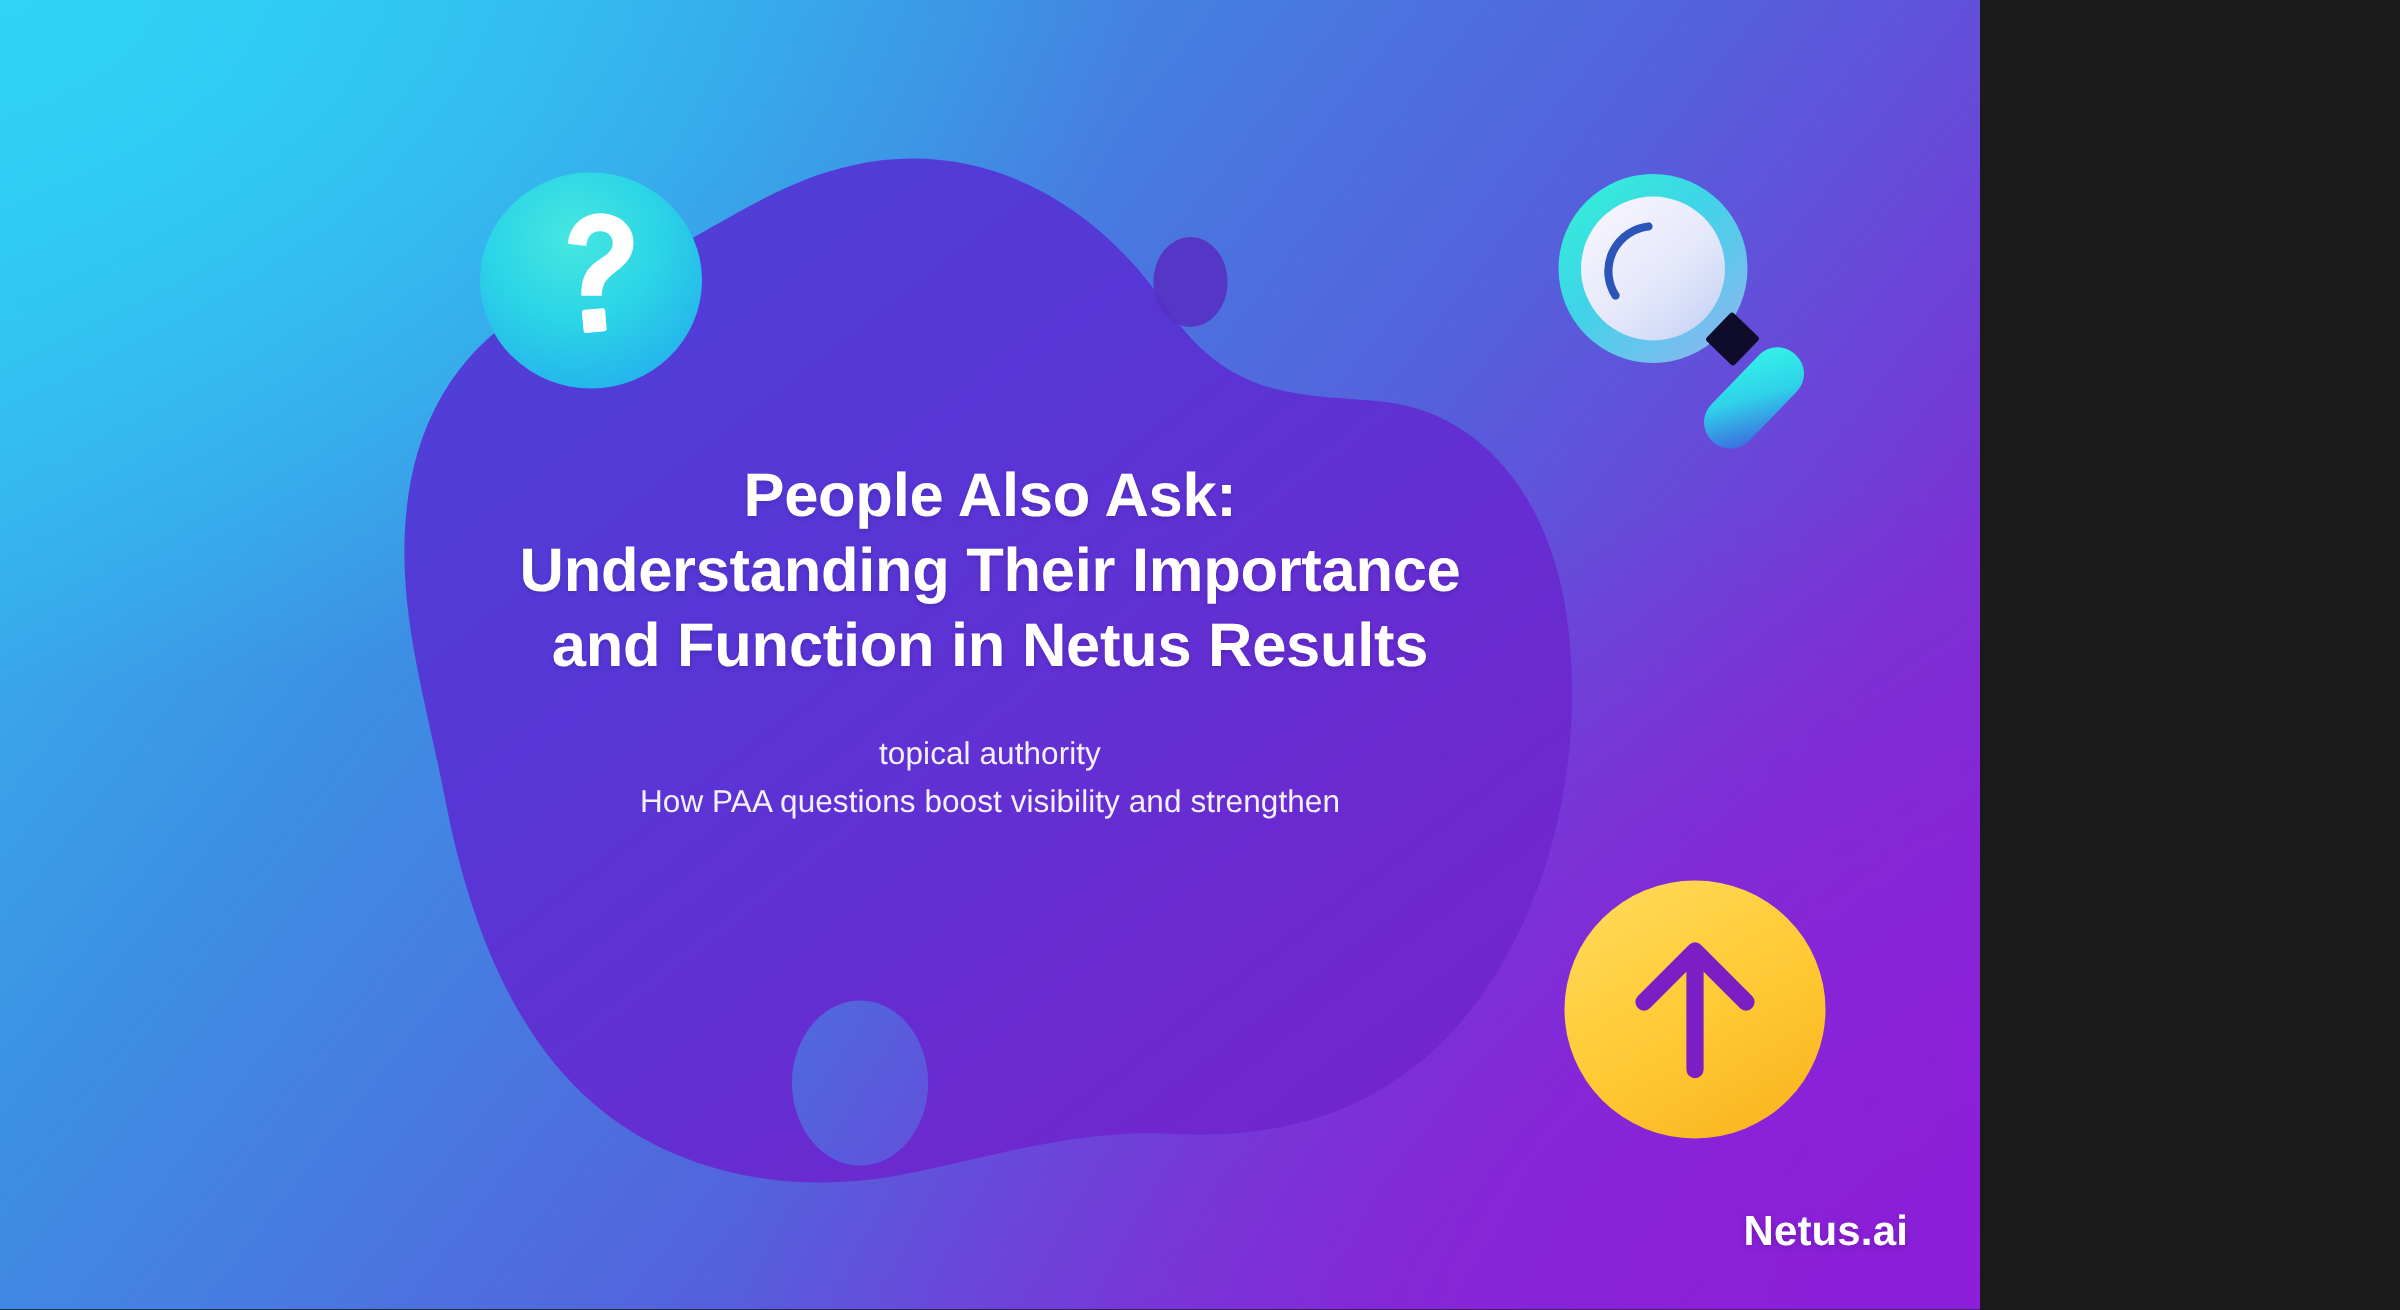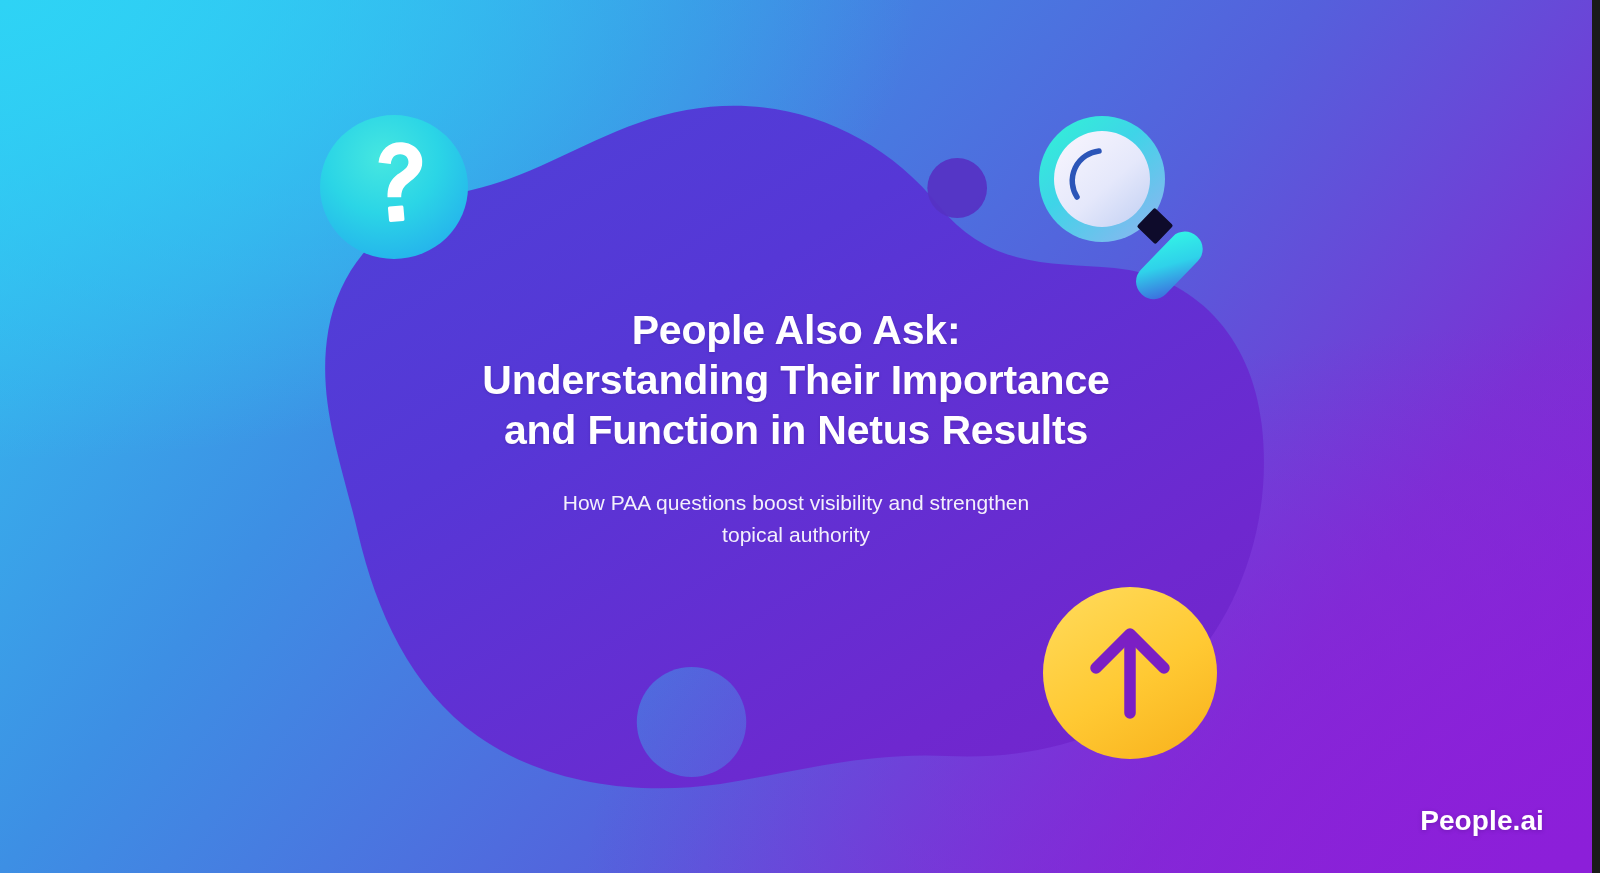--- a/index.html
+++ b/index.html
@@ -4,21 +4,21 @@
 <title>People Also Ask — Netus.ai</title>
 <style>
   * { margin:0; padding:0; box-sizing:border-box; }
   html,body { background:#1a1a1a; }
   body {
     font-family:"Liberation Sans", sans-serif;
     display:flex; align-items:flex-start; justify-content:flex-start;
   }
   .banner {
     position:relative;
-    width:1592px; height:873px;
+    width:1320px; height:873px;
     overflow:hidden;
     background:
       radial-gradient(120% 110% at 0% 0%, #2ED3F5 0%, rgba(46,211,245,0) 48%),
       radial-gradient(115% 115% at 100% 100%, #8C1FD9 0%, rgba(140,31,217,0) 55%),
       linear-gradient(128deg, #33C6F2 0%, #3D8FE4 30%, #5560DC 58%, #7A32D4 80%, #8E1ED9 100%);
   }
   .bg-svg, .blob-svg, .art-svg {
     position:absolute; inset:0; width:100%; height:100%; display:block;
   }
 
@@ -177,20 +177,20 @@
     </g>
   </svg>
 
   <div class="text-block">
     <h1 class="title">
       <span class="line">People Also Ask:</span>
       <span class="line">Understanding Their Importance</span>
       <span class="line">and Function in Netus Results</span>
     </h1>
     <p class="subtitle">
+      <span class="line">topical authority</span>
       <span class="line">How PAA questions boost visibility and strengthen</span>
-      <span class="line">topical authority</span>
     </p>
   </div>
 
-  <div class="logo">People.ai</div>
+  <div class="logo">Netus.ai</div>
 
 </div>
 
 </body></html>

